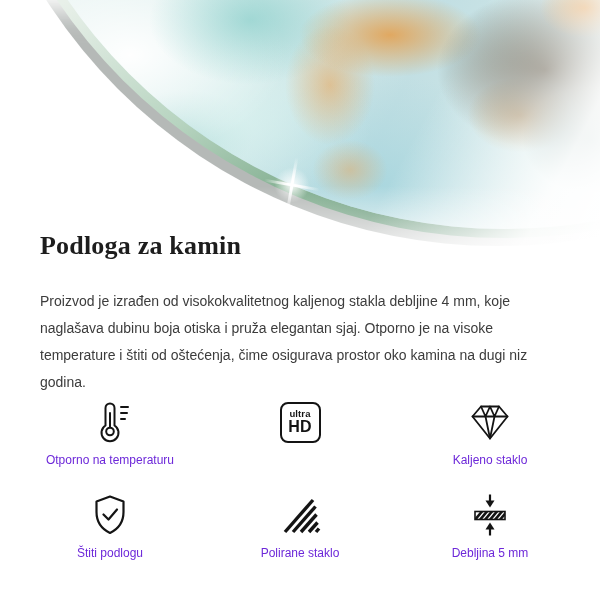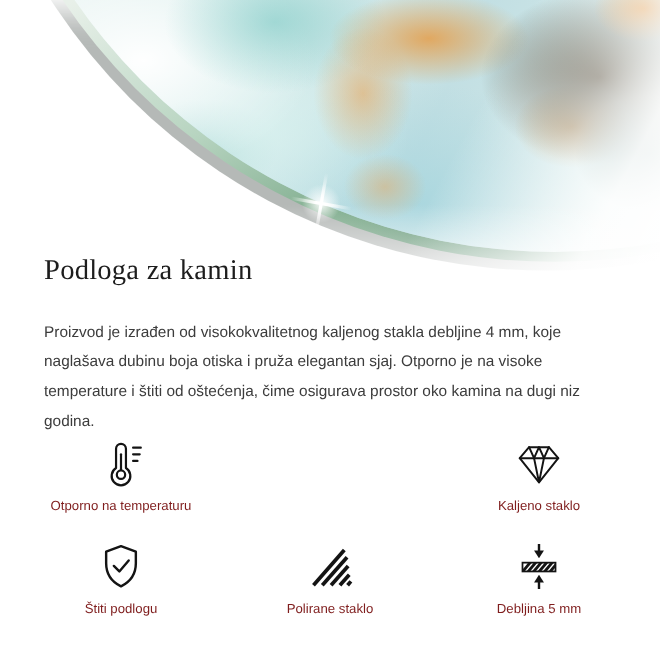--- a/index.html
+++ b/index.html
@@ -53,32 +53,32 @@
     position:absolute;inset:0;
     background:
       linear-gradient(to bottom, rgba(255,255,255,0) 62%, rgba(255,255,255,0.9) 88%, #fff 96%),
       linear-gradient(118deg, rgba(255,255,255,0) 64%, rgba(255,255,255,0.92) 86%, #fff 96%);
   }
 
   
   .content{position:absolute;left:40px;top:229px;width:525px;}
   .title{
     font-family:"Liberation Serif","DejaVu Serif",serif;
-    font-weight:400;font-size:26px;line-height:33px;color:#1d1d1d;letter-spacing:0.2px;
+    font-weight:700;font-size:26px;line-height:33px;color:#1d1d1d;letter-spacing:0.2px;
   }
   .intro{margin-top:26px;font-size:14px;line-height:27px;color:#3c3c3c;}
 
   
   .features{
     position:absolute;left:15px;top:398px;width:570px;
     display:grid;grid-template-columns:repeat(3,1fr);row-gap:24px;
   }
   .feature{display:flex;flex-direction:column;align-items:center;}
   .icon-box{height:48px;display:flex;align-items:center;justify-content:center;}
-  .feature .label{margin-top:7px;font-size:12px;color:#7f1d1d;}
+  .feature .label{margin-top:7px;font-size:12px;color:#6d28d9;}
   .icon-box svg{display:block;}
 
   .uhd{
     width:37px;height:37px;border:2.5px solid #141414;border-radius:8px;
     display:flex;flex-direction:column;align-items:center;justify-content:center;color:#141414;
   }
   .uhd .u{font-size:9.5px;font-weight:700;line-height:10px;letter-spacing:0.1px;}
   .uhd .hd{font-size:16px;font-weight:800;line-height:16px;letter-spacing:0.2px;}
 </style>
 </head>
@@ -113,20 +113,26 @@
         <circle cx="24" cy="33.5" r="3.8"></circle>
         <line x1="35" y1="9" x2="42" y2="9"></line>
         <line x1="35" y1="15" x2="41" y2="15"></line>
         <line x1="35" y1="21" x2="39" y2="21"></line>
       </svg>
     </div>
     <div class="label">Otporno na temperaturu</div>
   </div>
 
   <div class="feature">
+    <div class="icon-box">
+      <div class="uhd">
+        <span class="u">ultra</span>
+        <span class="hd">HD</span>
+      </div>
+    </div>
   </div>
 
   <div class="feature">
     <div class="icon-box">
       <svg width="48" height="48" viewBox="0 0 48 48" fill="none" stroke="#141414" stroke-width="1.8" stroke-linecap="round" stroke-linejoin="round">
         <path d="M15 8.5 L33 8.5 L41.5 18.5 L24 40.5 L6.5 18.5 Z"></path>
         <path d="M6.5 18.5 H41.5"></path>
         <path d="M15 8.5 L19.5 18.5 L24 8.5 L28.5 18.5 L33 8.5"></path>
         <path d="M19.5 18.5 L24 40.5 M28.5 18.5 L24 40.5"></path>
       </svg>

